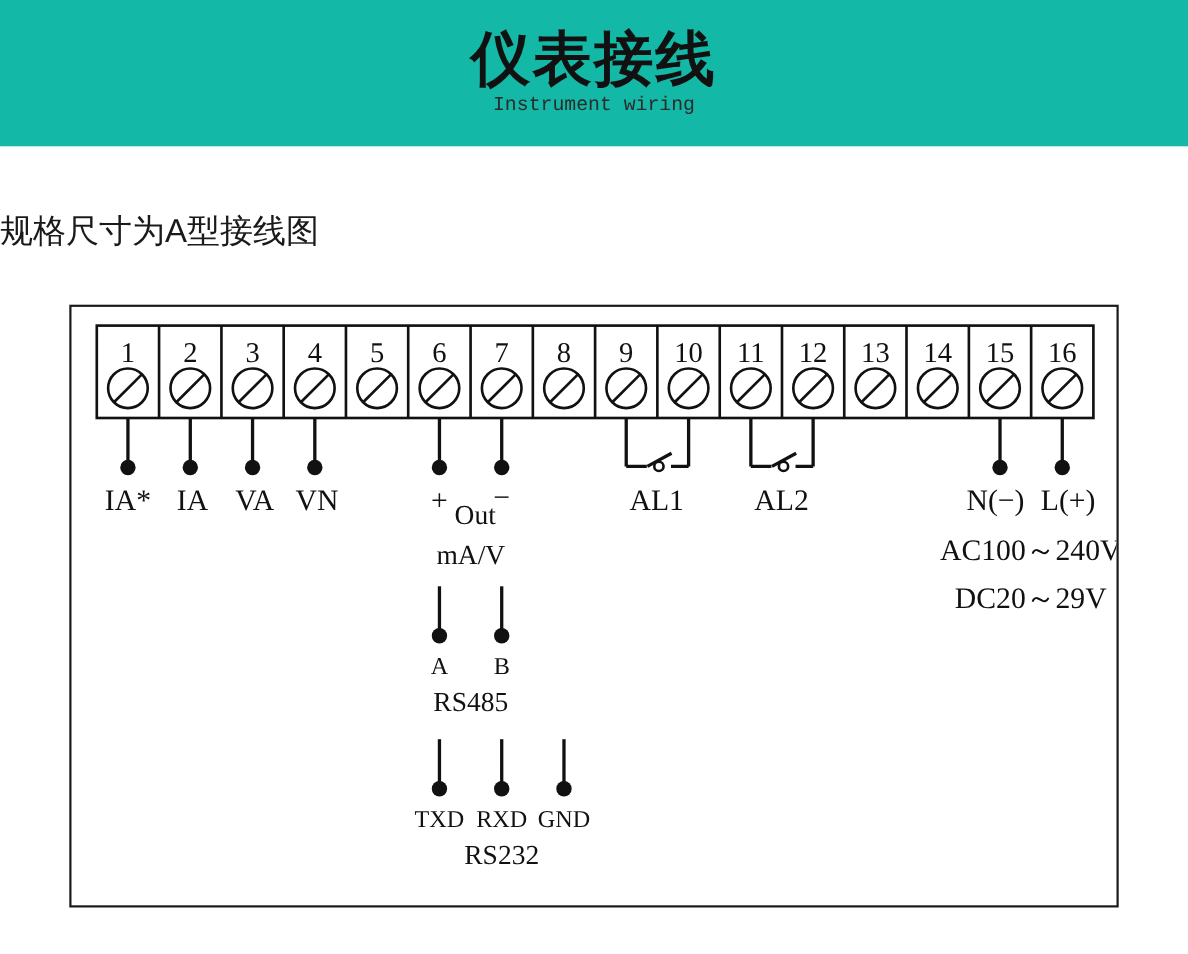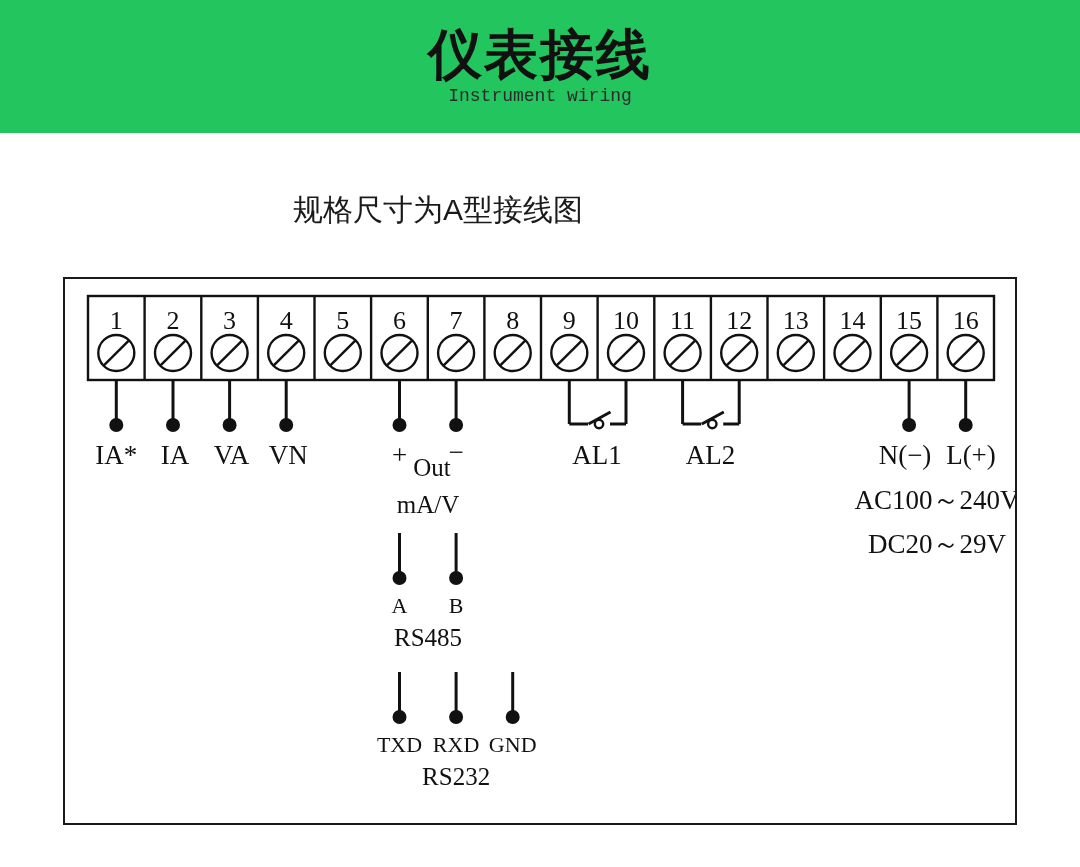--- a/index.html
+++ b/index.html
@@ -13,21 +13,21 @@
     font-family: "Liberation Serif", serif;
     position: relative;
     overflow: hidden;
   }
   
   .banner {
     position: absolute;
     left: 0; top: 0;
     width: 1080px;
     height: 133px;
-    background: #22c55e;
+    background: #14b8a6;
   }
   .banner-title {
     position: absolute;
     left: 0; top: 24px;
     width: 1080px;
     text-align: center;
     font-family: "Liberation Sans", sans-serif;
     font-weight: bold;
     font-size: 54px;
     color: #111111;
@@ -41,21 +41,20 @@
     text-align: center;
     font-family: Liberation Mono, monospace;
     font-size: 18px;
     color: #2b2b2b;
   }
   
   .section-heading {
     position: absolute;
     left: 0; top: 190px;
     width: 876px;
-    text-align: center;
     font-family: "Liberation Sans", sans-serif;
     font-size: 30px;
     color: #1a1a1a;
   }
   
   .diagram-frame {
     position: absolute;
     left: 63px;
     top: 277px;
     width: 954px;

